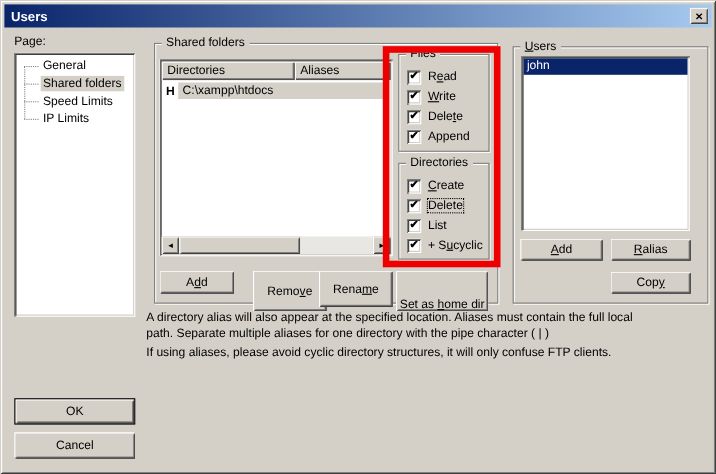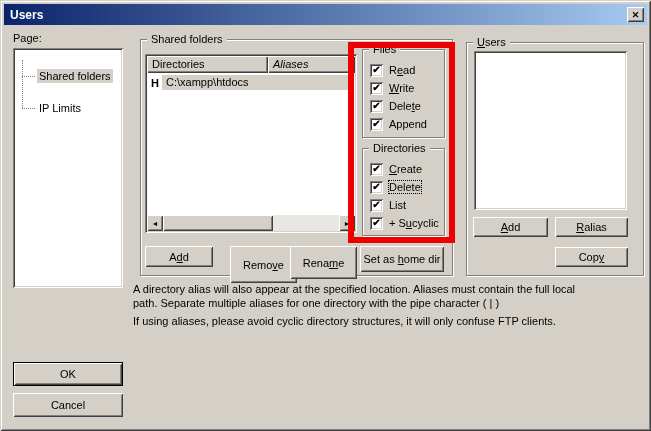--- a/index.html
+++ b/index.html
@@ -89,38 +89,46 @@
   <div class="titlebar">
     <span class="title">Users</span>
     <button class="close-btn raised">
       <span>✕</span>
     </button>
   </div>
 
   <span class="page-label">Page:</span>
   <div class="tree sunken">
     <div class="tree-vline"></div>
+    <div class="tree-item" style="top:4px;">
+      <span class="tree-stub"></span>
+      <span class="tree-text">General</span>
+    </div>
     <div class="tree-item" style="top:20px;">
       <span class="tree-stub"></span>
       <span class="tree-text sel">Shared folders</span>
+    </div>
+    <div class="tree-item" style="top:36px;">
+      <span class="tree-stub"></span>
+      <span class="tree-text">Speed Limits</span>
     </div>
     <div class="tree-item" style="top:52px;">
       <span class="tree-stub"></span>
       <span class="tree-text">IP Limits</span>
     </div>
   </div>
 
   <div class="group" style="left:140px; top:39px; width:313px; height:237px;">
     <span class="group-label">Shared folders</span>
   </div>
 
   <div class="listview sunken"></div>
   <div class="lv-header">
     <div class="hcell" style="width:121px;">Directories</div>
-    <div class="hcell" style="width:87px;font-style:italic;">Aliases</div>
+    <div class="hcell" style="width:87px;">Aliases</div>
   </div>
   <div class="lv-row">
     <span class="home-marker">H</span>
     <span class="row-highlight">C:\xampp\htdocs</span>
   </div>
   <div class="hscroll">
     <div class="sbtn raised">
       <span>◄</span>
     </div>
     <div class="sthumb raised"></div>
@@ -132,21 +140,21 @@
 
   <div class="btn raised" style="left:145px; top:246px; width:68px; height:21px;">
     <span>A</span><span class="u">d</span><span>d</span>
   </div>
   <div class="btn raised" style="left:230px; top:246px; width:67px; height:37px;">
     <span>Remo</span><span class="u">v</span><span>e</span>
   </div>
   <div class="btn raised" style="left:290px; top:246px; width:67px; height:33px;">
     <span>Rena</span><span class="u">m</span><span>e</span>
   </div>
-  <div class="btn raised" style="left:360px; top:246px; width:84px; height:26px;">
+  <div class="btn raised" style="left:360px; top:246px; width:84px; height:37px;align-items:flex-end;">
     <span>Set as </span><span class="u">h</span><span>ome dir</span>
   </div>
 
   <div class="group" style="left:362px; top:49px; width:83px; height:89px;">
     <span class="group-label">Files</span>
   </div>
   <label class="cbrow" style="left:370px; top:63px;">
     <span class="cb">
         <span class="check">✔</span>
       </span>
@@ -196,20 +204,21 @@
     <span class="cb">
         <span class="check">✔</span>
       </span>
     <span class="cbl"><span>+ S</span><span class="u">u</span><span>cyclic</span></span>
   </label>
 
   <div class="group" style="left:466px; top:42px; width:178px; height:234px;">
     <span class="group-label"><span></span><span class="u">U</span><span>sers</span></span>
   </div>
   <div class="userlist sunken"></div>
+  <div class="user-row">john</div>
 
   <div class="btn raised" style="left:473px; top:217px; width:75px; height:20px;">
     <span></span><span class="u">A</span><span>dd</span>
   </div>
   <div class="btn raised" style="left:555px; top:217px; width:73px; height:20px;">
     <span></span><span class="u">R</span><span>alias</span>
   </div>
   <div class="btn raised" style="left:555px; top:247px; width:73px; height:20px;">
     <span>Cop</span><span class="u">y</span><span></span>
   </div>

